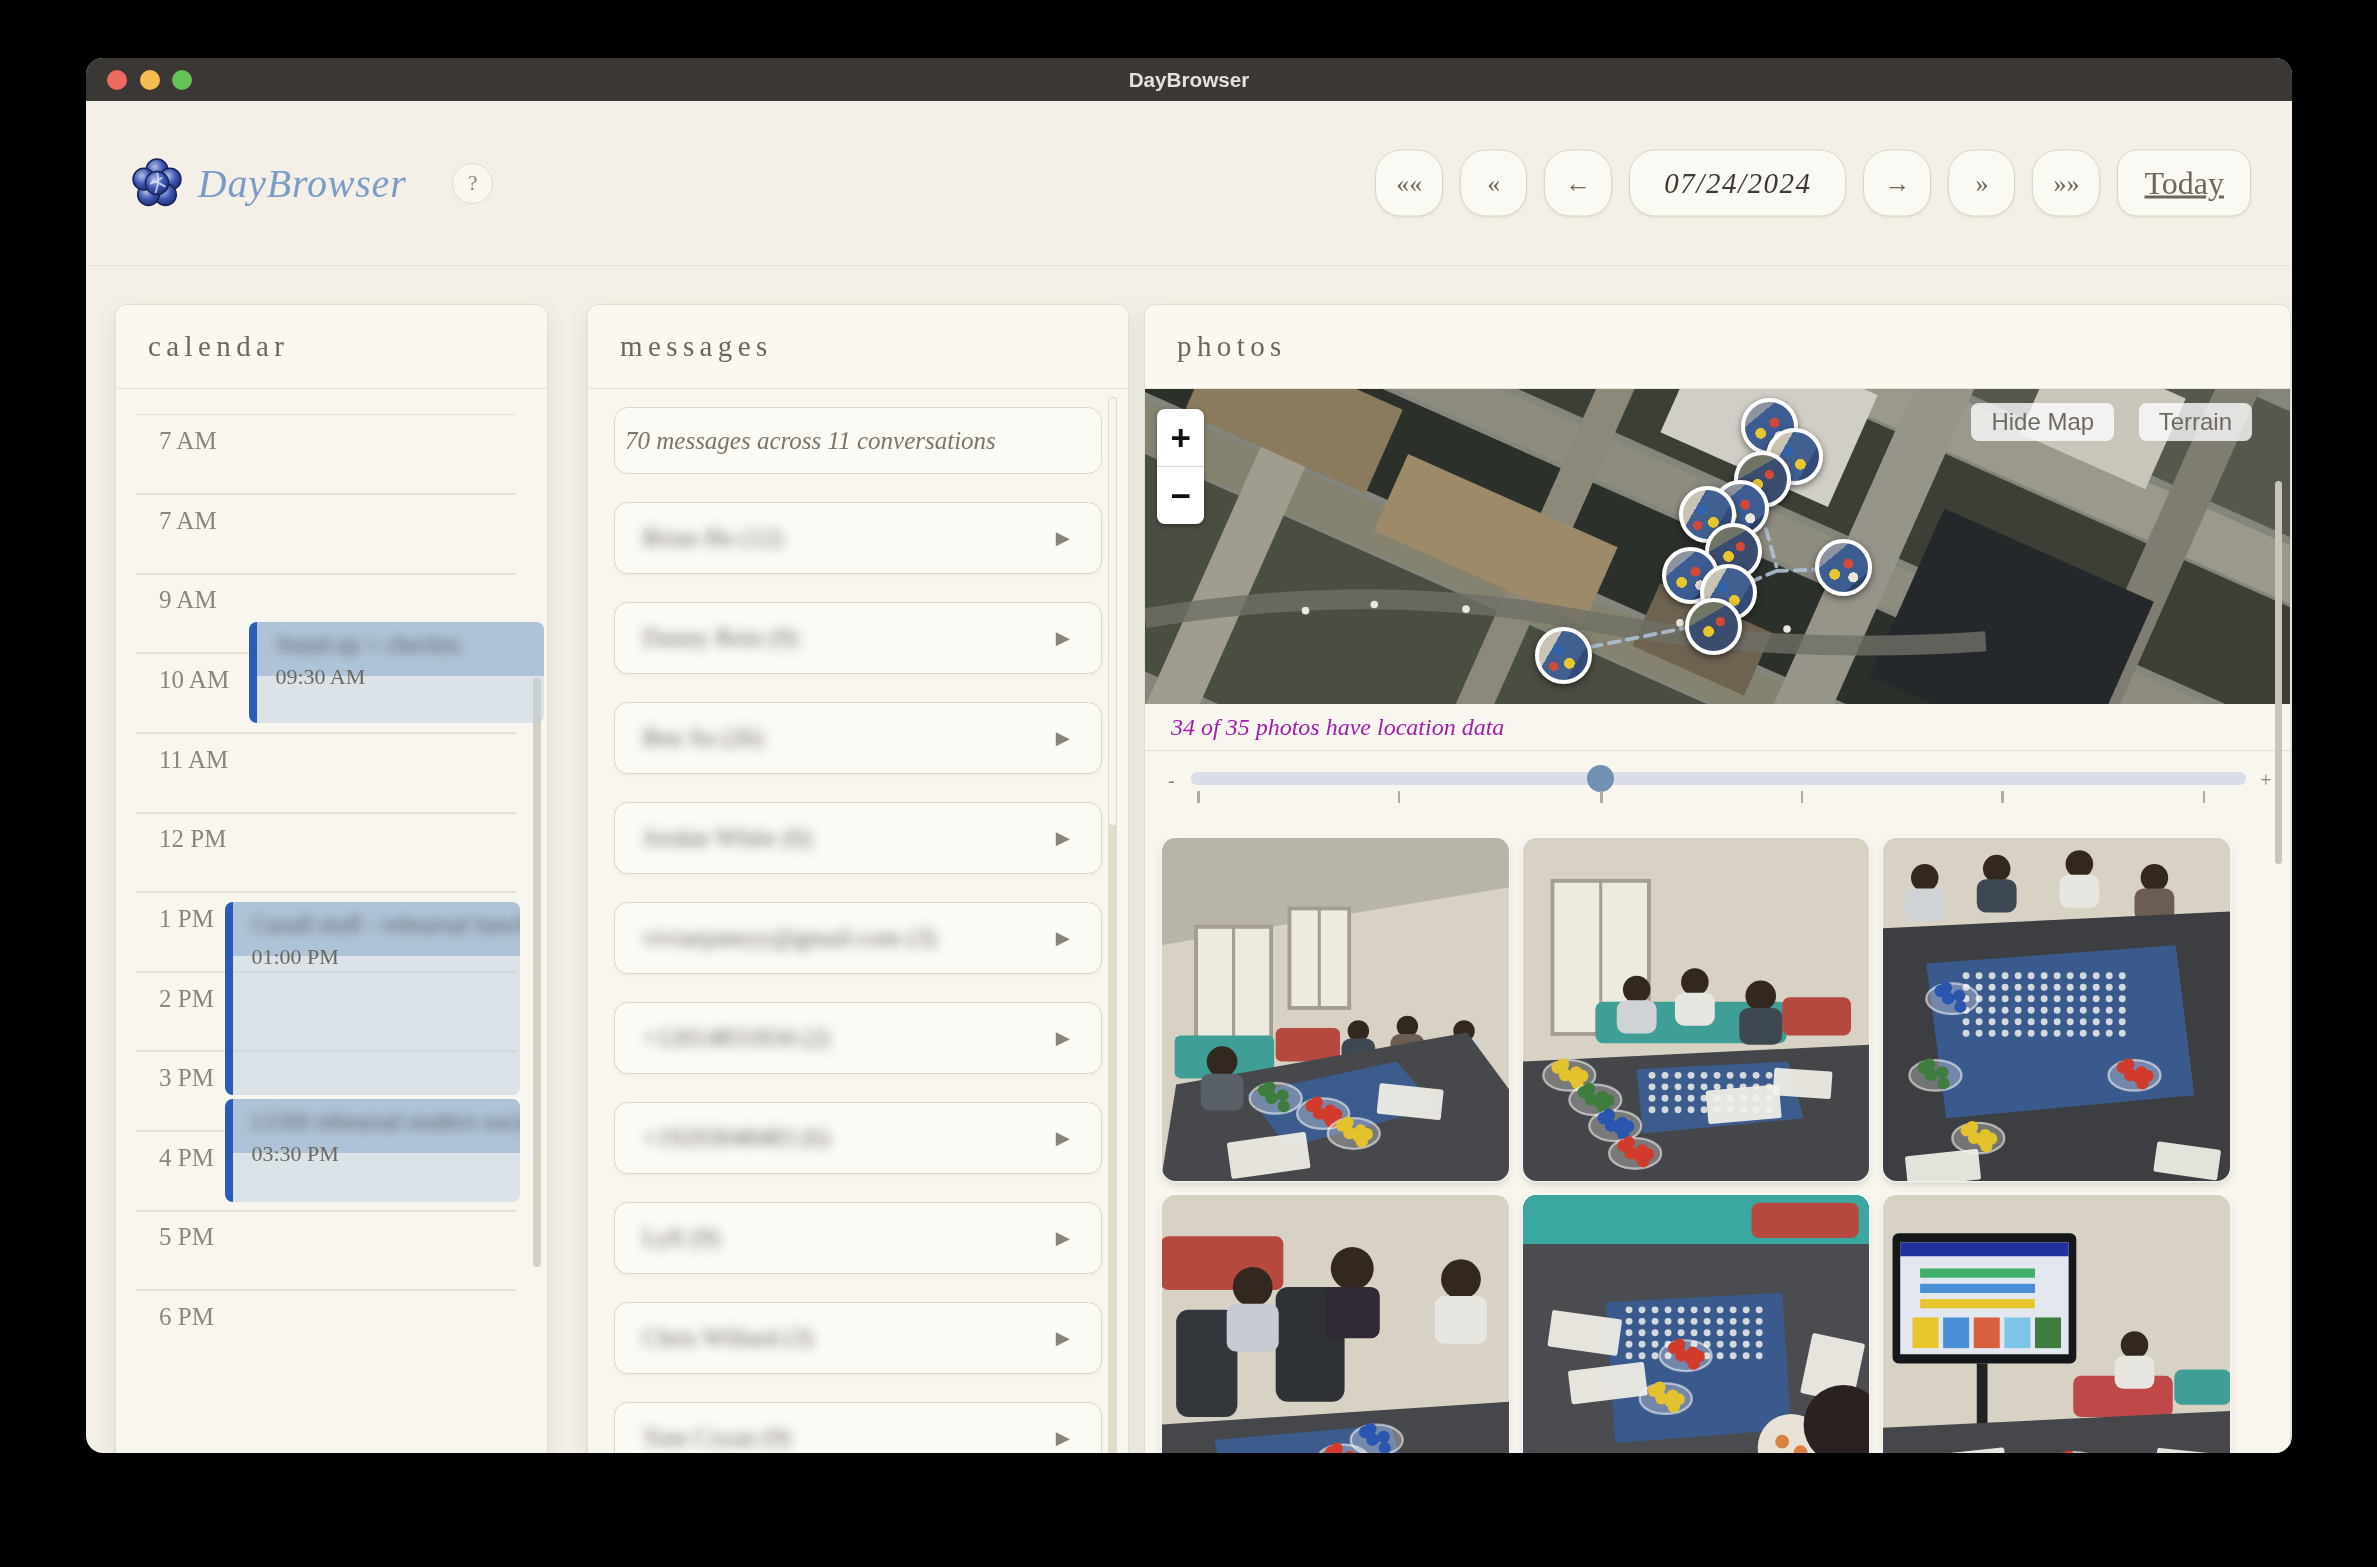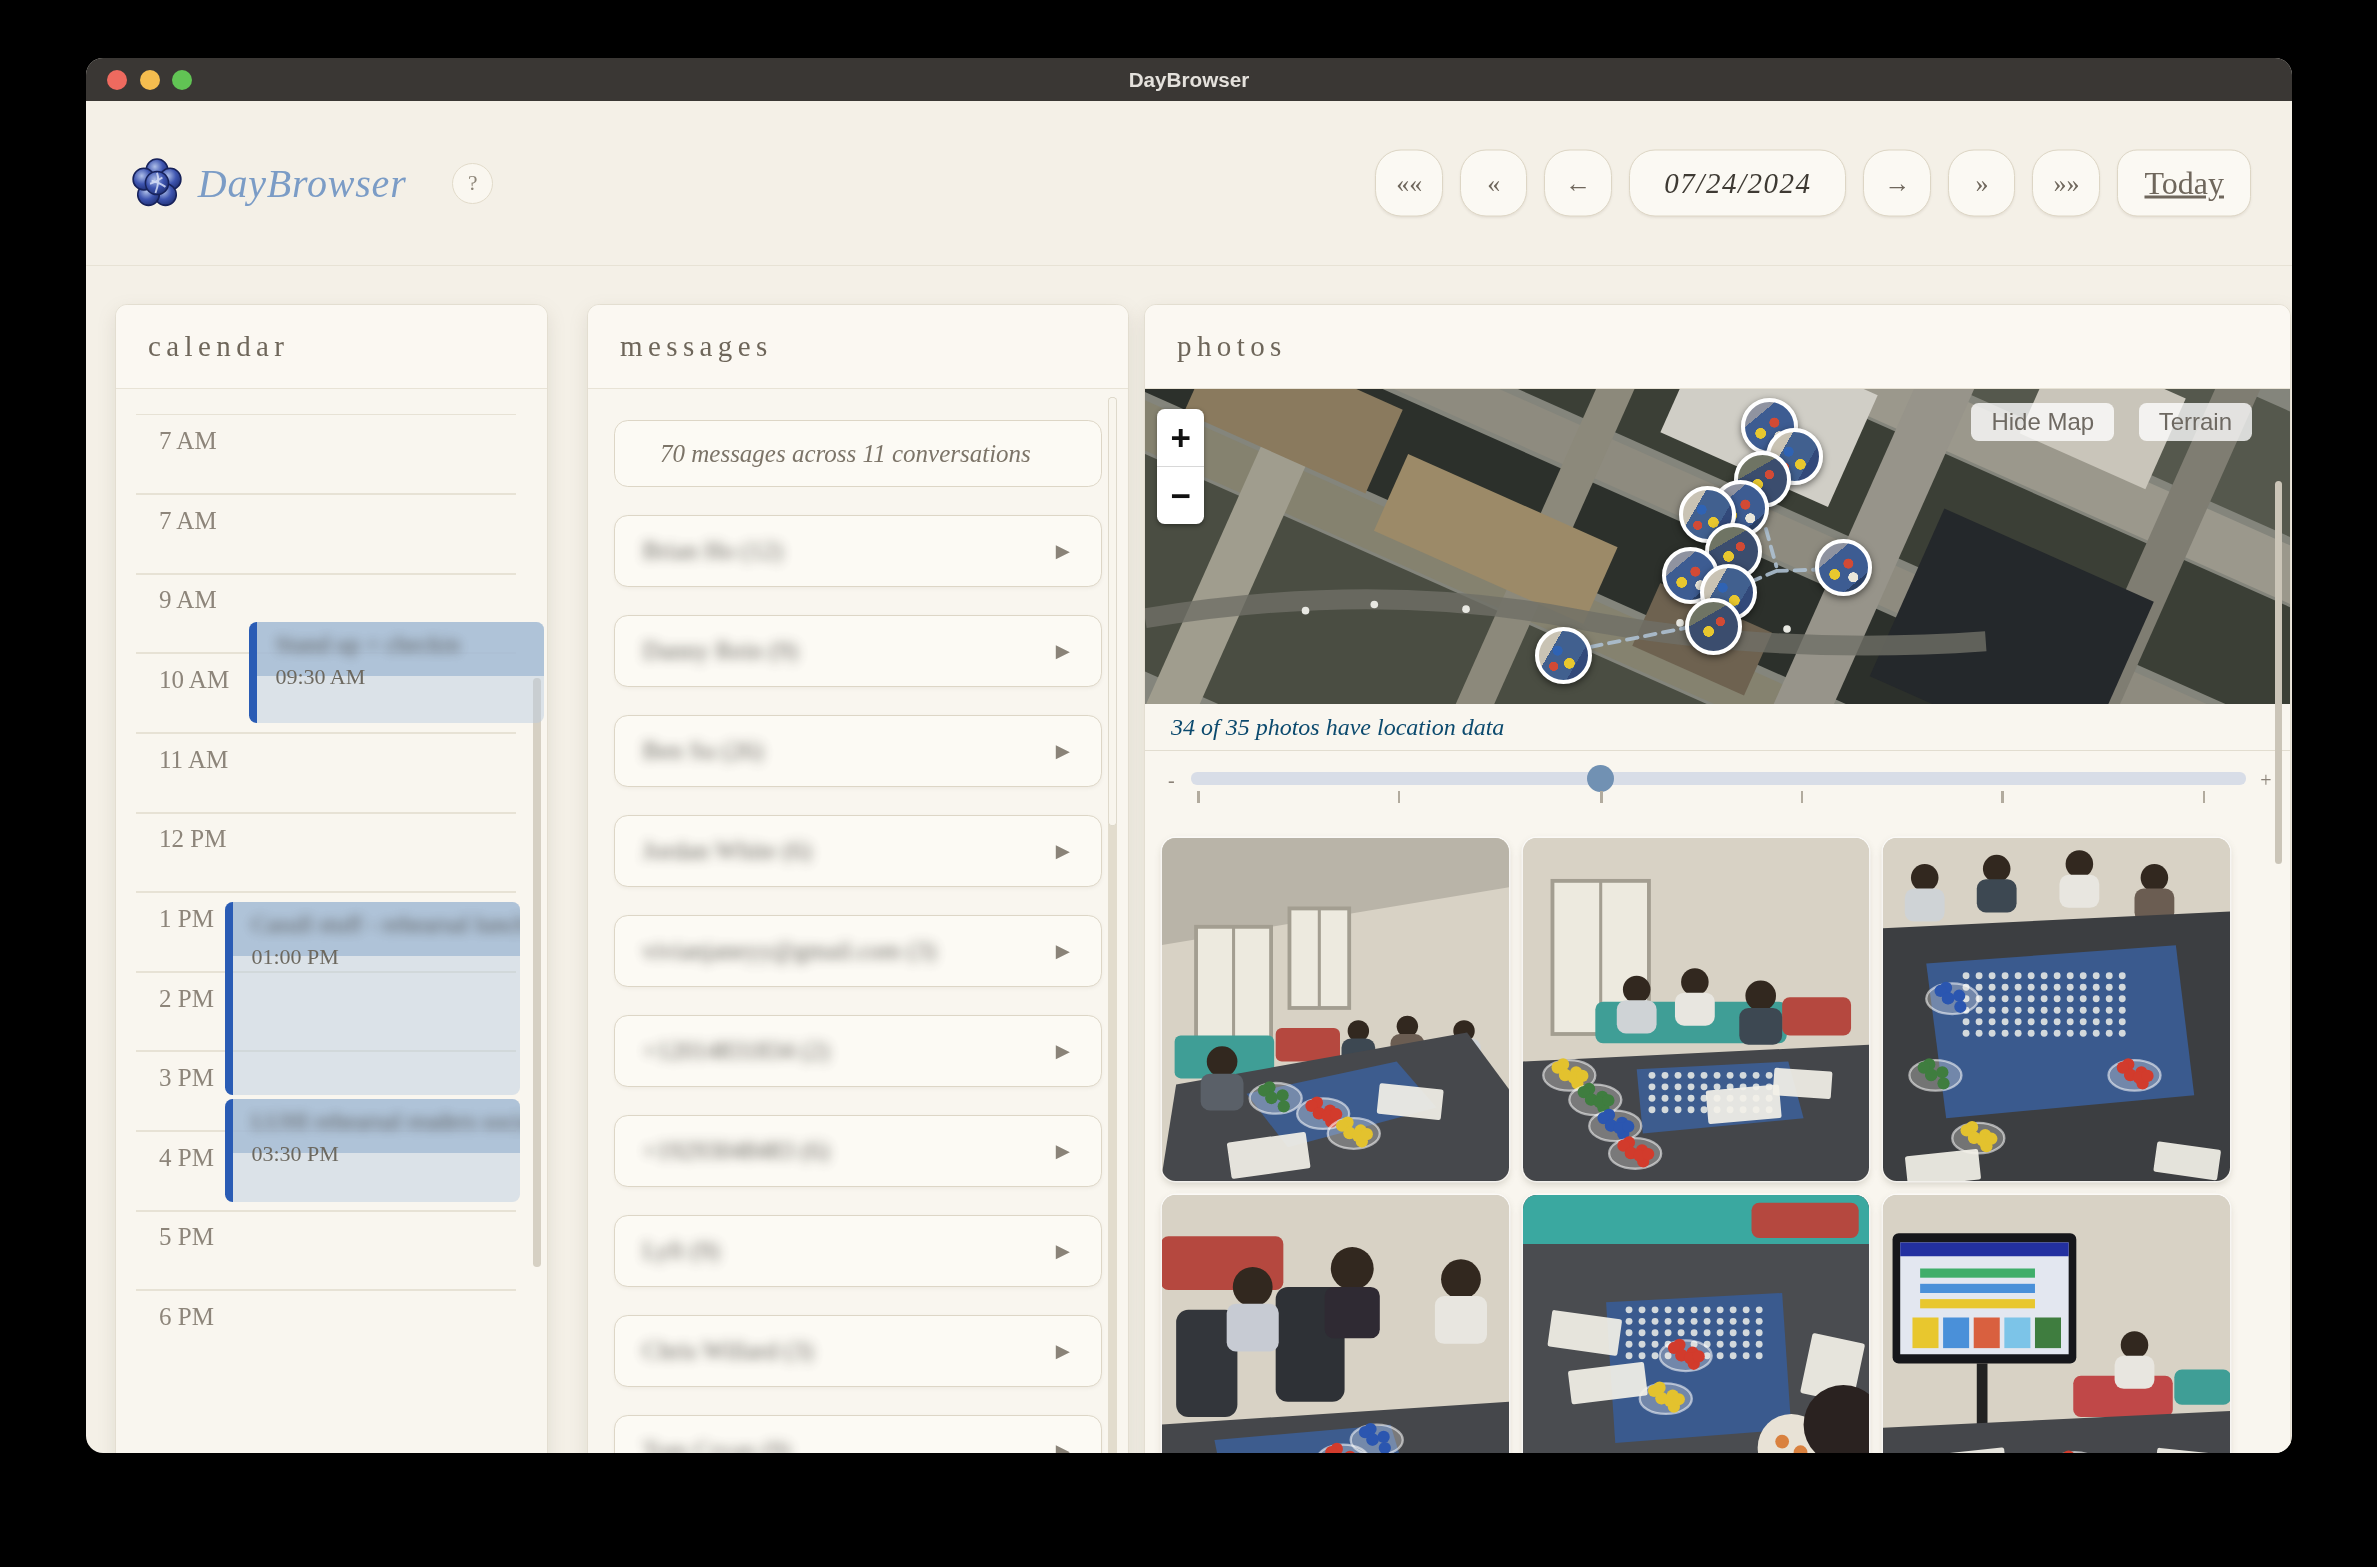--- a/index.html
+++ b/index.html
@@ -57,22 +57,22 @@
   .cal-event::before { content:""; position:absolute; left:0; top:0; right:0; height:54px;
                        background:rgba(160,184,211,.75); }
   .ev-title { position:relative; margin:9.2px 0 0 18.4px; font-size:24px; color:#474440;
               white-space:nowrap; }
   .ev-time  { position:relative; margin:6.1px 0 0 18.4px; font-size:22px; color:#6c685f; }
   .blurred { filter:blur(5.4px); opacity:.85; }
   .scrollthumb { position:absolute; width:7.7px; border-radius:3.8px; background:#d6d0c3; }
   .cal .scrollthumb { right:6.1px; top:289px; height:589px; }
 
   
-  .summary { margin:31px 26px 0; height:67px; background:#fcfaf4; border:1.5px solid #ddd6c6;
-             border-radius:13.8px; display:flex; align-items:center; padding-left:45px;
+  .summary { margin:18px 26px 0; height:67px; background:#fcfaf4; border:1.5px solid #ddd6c6;
+             border-radius:13.8px; display:flex; align-items:center; padding-left:10px;
              font-style:italic; font-size:25px; color:#7c7468; }
   .conv { margin:28px 26px 0; height:72px; background:#fcfaf4; border:1.5px solid #ddd6c6;
           border-radius:13.8px; display:flex; align-items:center; justify-content:space-between;
           padding:0 31px 0 27.6px; cursor:pointer; box-shadow:0 1.5px 3.1px rgba(140,130,110,.08); }
   .conv:first-of-type { margin-top:27.6px; }
   .conv-name { font-size:25px; color:#4d4a44; }
   .conv-arrow { font-size:18.4px; color:#8a8378; }
   .msg-track { position:absolute; right:10.7px; top:7.7px; bottom:7.7px; width:9.2px;
                border-radius:4.6px; background:#e2dccd; }
   .msg-thumb { position:absolute; right:10.7px; top:7.7px; height:429px; width:9.2px;
@@ -100,21 +100,21 @@
   .mk-b { background:
       radial-gradient(10px 10px at 38% 40%, #2f63b4 0 48%, transparent 52%),
       radial-gradient(10.7px 10.7px at 62% 66%, #e8c72e 0 48%, transparent 52%),
       radial-gradient(9.2px 9.2px at 30% 72%, #d24a35 0 48%, transparent 52%),
       linear-gradient(120deg,#c9c3b4 0 30%,#41608f 30% 72%,#32497a 72%); }
   .mk-c { background:
       radial-gradient(10.7px 10.7px at 40% 60%, #e8c72e 0 48%, transparent 52%),
       radial-gradient(9.2px 9.2px at 64% 40%, #d24a35 0 48%, transparent 52%),
       linear-gradient(150deg,#6f7464 0 32%,#3b4d6e 32% 100%); }
   .caption { height:47px; display:flex; align-items:center; padding-left:26px;
-             font-style:italic; font-size:24px; color:#0c4a6e; border-bottom:1.5px solid #e2ddd0; }
+             font-style:italic; font-size:24px; color:#a21caf; border-bottom:1.5px solid #e2ddd0; }
   .sliderrow { position:relative; height:58px; }
   .slider-minus,.slider-plus { position:absolute; top:18.4px; font-size:20px; color:#8a8177; }
   .slider-minus { left:23px; } .slider-plus { right:18.4px; }
   .track { position:absolute; left:46px; right:44px; top:21.4px; height:12.2px;
            border-radius:6.1px; background:#d8dde7; cursor:pointer; }
   .thumb { position:absolute; top:-7.7px; width:27.6px; height:27.6px; border-radius:50%;
            background:#7191b3; cursor:grab; }
   .ticks { position:absolute; left:46px; right:44px; top:40px; height:13.8px; }
   .tick  { position:absolute; width:2.3px; height:12.2px; background:#b2ab9e; }
 

